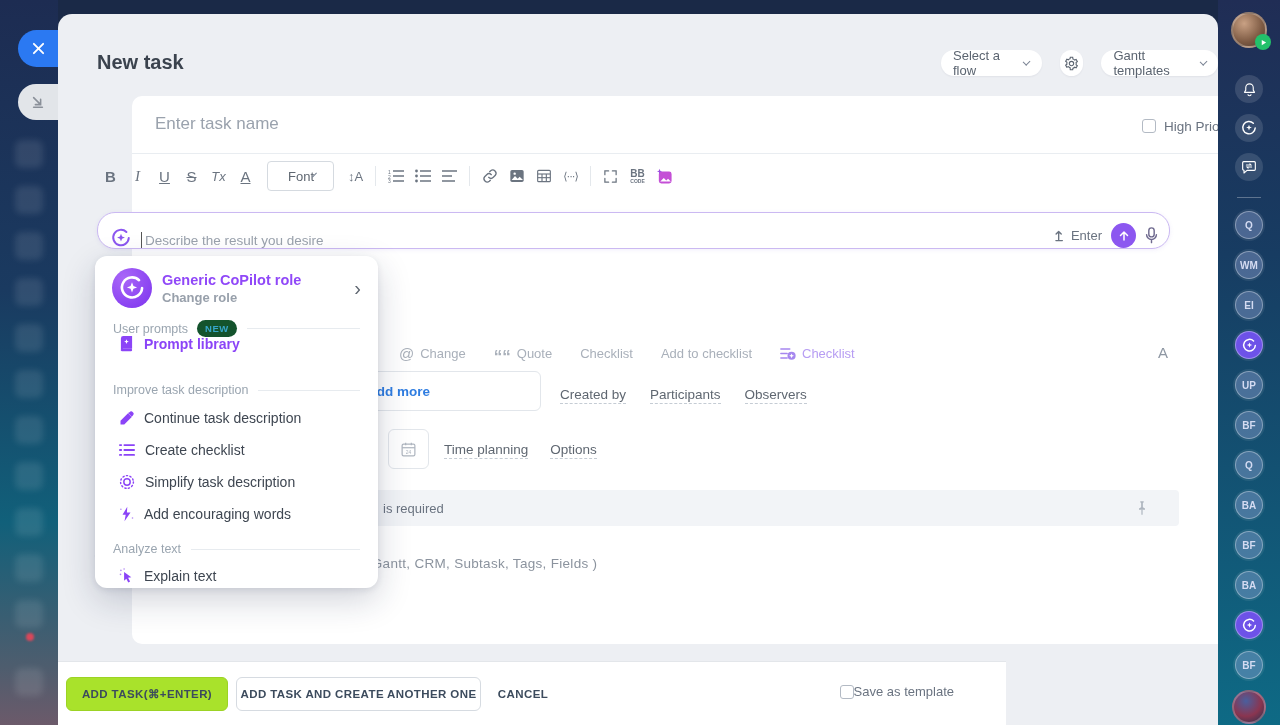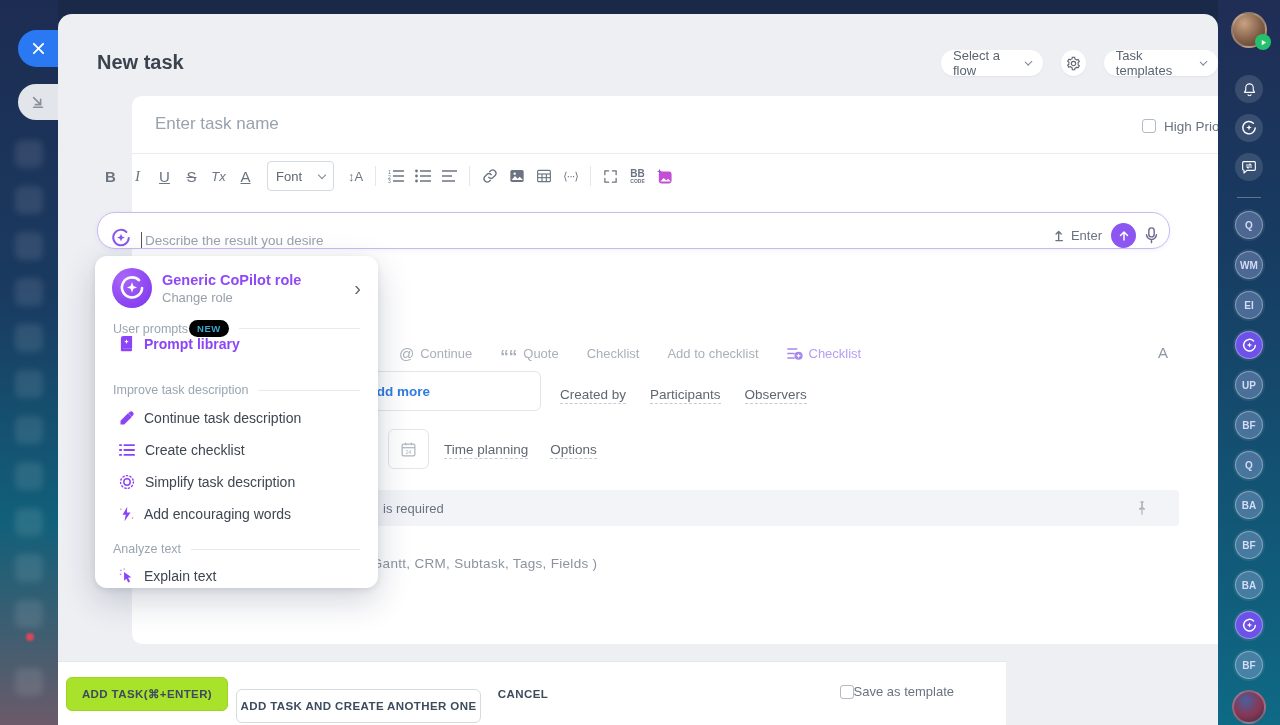--- a/index.html
+++ b/index.html
@@ -23,21 +23,21 @@
   .page-title{left:97px;top:37px;font-size:20px;font-weight:bold;color:#3b434e}
   .pill-btn{height:26px;background:#fff;border-radius:13px;display:flex;align-items:center;gap:7px;padding:4px 12px;font-size:13px;color:#5b6470;cursor:pointer;box-shadow:0 1px 2px rgba(30,40,70,.06)}
   .chev{width:6px;height:6px;border-right:1.5px solid #7b8494;border-bottom:1.5px solid #7b8494;transform:rotate(45deg);margin-top:-3px}
   .card{left:74px;top:82px;width:1128px;height:548px;background:#fff;border-radius:10px}
   .placeholder{color:#9aa2ad}
   .hline{position:absolute;left:0;width:1128px;height:1px;background:#e9edf1}
   
   .tb{position:absolute;top:147px;height:30px;display:flex;align-items:center;color:#6b7480}
   .tbi{width:27px;height:28px;display:flex;align-items:center;justify-content:center;font-size:15px;cursor:pointer}
   .tb-sep{width:1px;height:20px;background:#e4e8ec;margin:0 6px}
-  .font-select{width:67px;height:30px;border:1px solid #d5dae0;border-radius:4px;display:flex;align-items:center;justify-content:space-between;padding:0 8px;font-size:13px;color:#5f6771;cursor:pointer}
+  .font-select{width:67px;height:30px;border:1px solid #d5dae0;border-radius:4px;display:flex;align-items:center;justify-content:space-between;padding:0 20px;font-size:13px;color:#5f6771;cursor:pointer}
   
   .ai-bar{left:97px;top:212px;width:1073px;height:37px;background:#fff;border:1px solid #cbb9f2;border-radius:18px;display:flex;align-items:flex-end;box-shadow:0 1px 4px rgba(120,90,220,.10)}
   .send{width:25px;height:25px;border-radius:50%;background:#8c57f0;display:flex;align-items:center;justify-content:center;cursor:pointer}
   
   .tabrow{position:absolute;top:331px;display:flex;align-items:center;gap:28px;font-size:13px;color:#a9b0ba}
   .tab{display:flex;align-items:center;gap:6px;cursor:pointer}
   .tab.ai{color:#b79df3}
   .dashed{border-bottom:1px dashed #c5ccd4;padding-bottom:1px;cursor:pointer}
   .field-label{font-size:13.5px;color:#5f6771}
   .box{background:#fff;border:1px solid #e2e6eb;border-radius:6px;position:absolute}
@@ -83,21 +83,21 @@
     <div class="pill-btn">
       <span>Select a flow</span>
       <span class="chev"></span>
     </div>
     <div class="pill-btn" style="width:27px;padding:0;justify-content:center">
       <svg width="15" height="15" viewBox="0 0 24 24">
           <path fill="none" stroke="#5b6470" stroke-width="1.8" d="M12 8.5a3.5 3.5 0 1 0 0 7 3.5 3.5 0 0 0 0-7zm7.5 3.5c0-.6-.06-1.1-.17-1.64l2-1.5-1.9-3.3-2.3 1a7.6 7.6 0 0 0-2.8-1.63L13.9 2h-3.8l-.43 2.43a7.6 7.6 0 0 0-2.8 1.63l-2.3-1-1.9 3.3 2 1.5a8 8 0 0 0 0 3.28l-2 1.5 1.9 3.3 2.3-1c.82.72 1.77 1.28 2.8 1.63L10.1 22h3.8l.43-2.43a7.6 7.6 0 0 0 2.8-1.63l2.3 1 1.9-3.3-2-1.5c.11-.54.17-1.1.17-1.64z"></path>
         </svg>
     </div>
     <div class="pill-btn">
-      <span>Task templates</span>
+      <span>Gantt templates</span>
       <span class="chev"></span>
     </div>
   </div>
 
   <div class="abs card">
 
     <div class="abs placeholder" style="left:23px;top:18px;font-size:17px">Enter task name</div>
     <div class="abs" style="left:1010px;top:22px;display:flex;align-items:center;gap:8px">
       <span class="checkbox"></span>
       <span class="field-label" style="color:#6a7380">High Priority</span>
@@ -227,21 +227,21 @@
       <svg width="13" height="17" viewBox="0 0 14 19">
           <rect x="4" y="1" width="6" height="10" rx="3" fill="none" stroke="#6f6a8f" stroke-width="1.6"></rect>
           <path fill="none" stroke="#6f6a8f" stroke-width="1.6" stroke-linecap="round" d="M1.5 8.5a5.5 5.5 0 0 0 11 0M7 14v3.5"></path>
         </svg>
     </span>
   </div>
 
   <div class="tabrow" style="left:341px">
     <span class="tab">
         <span style="font-size:15px">@</span>
-        <span>Continue</span>
+        <span>Change</span>
       </span>
     <span class="tab">
         <span style="font-size:17px;font-weight:bold;line-height:8px;margin-top:7px">““</span>
         <span>Quote</span>
       </span>
     <span class="tab">
         <span>Checklist</span>
       </span>
     <span class="tab">
         <span>Add to checklist</span>
@@ -292,21 +292,21 @@
         <path fill="#aeb5bf" d="M5 1h4v1.5l-1 .5v5l2.5 1.5V11H3.5V9.5L6 8V3l-1-.5z"></path>
         <line x1="7" y1="11" x2="7" y2="17" stroke="#aeb5bf" stroke-width="1.4"></line>
       </svg>
   </div>
 
   <span class="chev" style="position:absolute;left:38px;top:542px;border-color:#8b939e"></span>
   <div class="abs" style="left:286px;top:542px;font-size:13.5px;color:#8b939e;letter-spacing:.3px">eat,  Gantt,  CRM,  Subtask,  Tags,  Fields )</div>
 
   <div class="abs footer" style="left:0;top:647px;width:948px">
     <div class="btn lime" style="position:absolute;left:8px;top:15px;width:162px">ADD TASK(⌘+ENTER)</div>
-    <div class="btn ghost" style="position:absolute;left:178px;top:27px;width:245px">ADD TASK AND CREATE ANOTHER ONE</div>
+    <div class="btn ghost" style="position:absolute;left:178px;top:15px;width:245px">ADD TASK AND CREATE ANOTHER ONE</div>
     <div class="btn" style="position:absolute;left:430px;top:15px;width:70px">CANCEL</div>
     <div style="position:absolute;right:52px;top:22px;display:flex;align-items:center;">
       <span class="checkbox"></span>
       <span style="font-size:13px;color:#6a7380">Save as template</span>
     </div>
   </div>
 </div>
 
 <div class="abs close-pill">
   <svg width="13" height="13" viewBox="0 0 14 14">
@@ -325,28 +325,28 @@
 <div class="abs menu">
   <div class="menu-item" style="top:12px;left:17px;width:249px">
     <span class="cp-circle" style="display:flex;align-items:center;justify-content:center">
       <svg width="26" height="26" viewBox="0 0 24 24">
           <path d="M18.5 4.8A9.3 9.3 0 1 0 21.3 12" fill="none" stroke="#fff" stroke-width="2.4" stroke-linecap="round"></path>
           <path d="M12 6.8l1.3 3.4 3.4 1.3-3.4 1.3L12 16.2l-1.3-3.4-3.4-1.3 3.4-1.3z" fill="#fff"></path>
         </svg>
     </span>
     <span style="display:flex;flex-direction:column;gap:2px">
       <span style="color:#9048f8;font-weight:bold;font-size:14.5px">Generic CoPilot role</span>
-      <span style="color:#98a0ab;font-size:13px;font-weight:normal">Change role</span>
+      <span style="color:#98a0ab;font-size:13px;font-weight:bold">Change role</span>
     </span>
     <span style="margin-left:auto;color:#5f6771;font-size:20px;font-weight:normal">›</span>
   </div>
 
   <div class="menu-sec" style="top:64px;width:247px">
     <span>User prompts</span>
-    <span class="badge-new" style="background:#000000;color:#36a6c9;margin-left:1px">NEW</span>
+    <span class="badge-new" style="background:#14532d;color:#36a6c9;margin-left:9px">NEW</span>
     <span class="sec-line"></span>
   </div>
 
   <div class="menu-item purple" style="top:80px;left:24px">
     <svg width="15" height="16" viewBox="0 0 18 20">
         <path d="M2 3a3 3 0 0 1 3-3h11v16H5a3 3 0 0 0-3 3z" fill="#8b44f7"></path>
         <path d="M9 4l.9 2.2L12 7l-2.1.8L9 10l-.9-2.2L6 7l2.1-.8z" fill="#fff"></path>
         <rect x="2" y="16" width="14" height="3" rx="1.5" fill="#8b44f7"></rect>
       </svg>
     <span>Prompt library</span>

